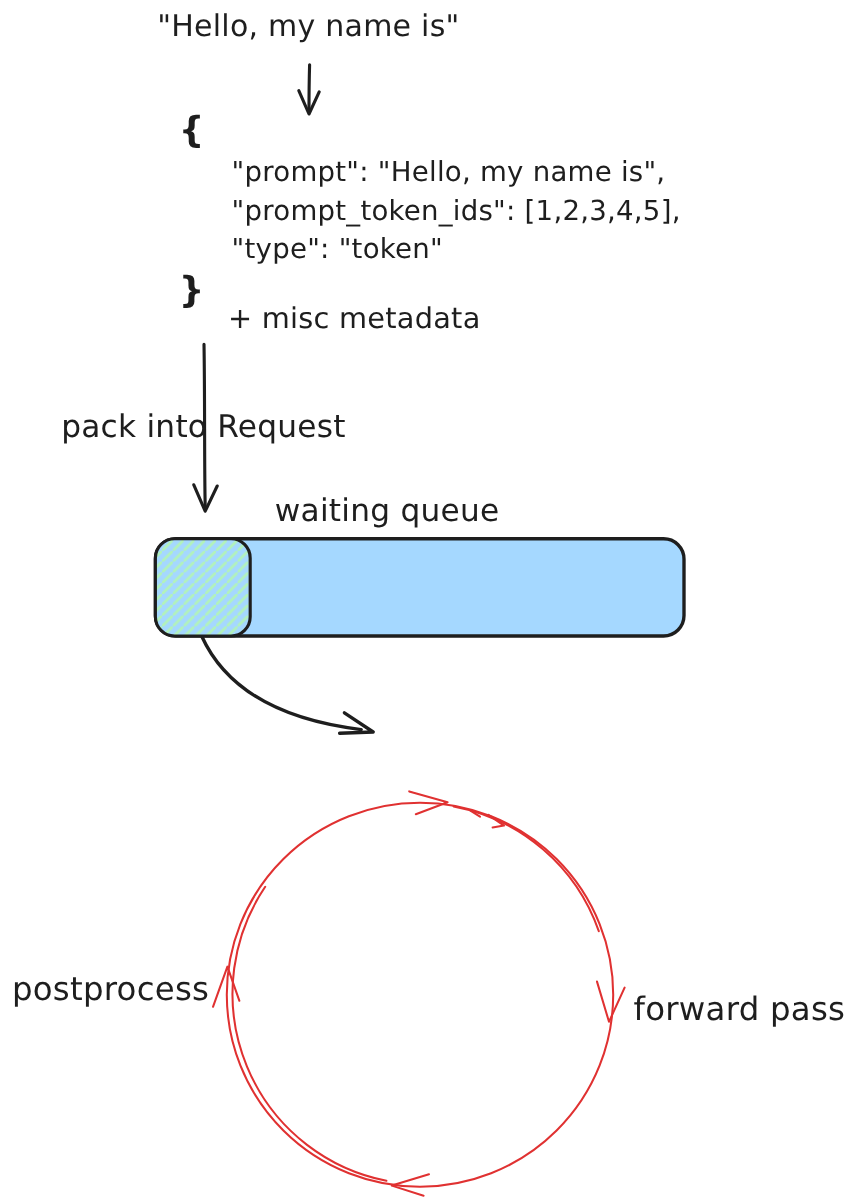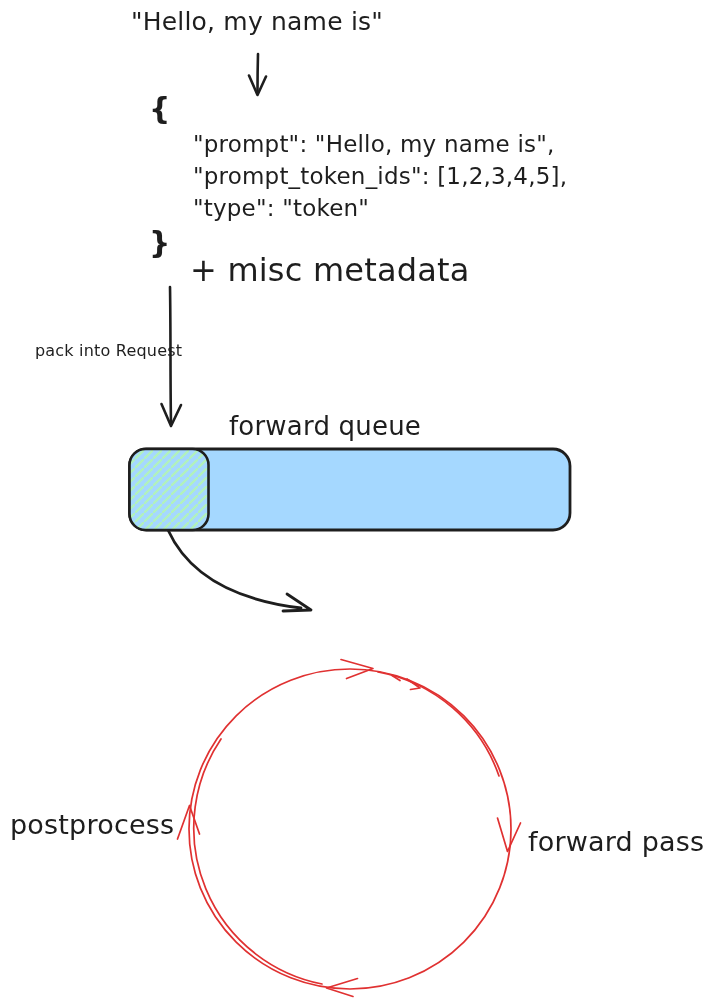--- a/index.html
+++ b/index.html
@@ -19,22 +19,22 @@
     font-weight: 500;
     letter-spacing: 0.2px;
     line-height: 1.15;
   }
   .t-hello   { left: 131px; top: 8px;   font-size: 25px; }
   .t-brace-o { left: 149px; top: 92px;  font-size: 30px; font-weight: 600; }
   .t-json1   { left: 193px; top: 131px; font-size: 23px; }
   .t-json2   { left: 193px; top: 163px; font-size: 23px; }
   .t-json3   { left: 193px; top: 195px; font-size: 23px; }
   .t-brace-c { left: 149px; top: 226px; font-size: 30px; font-weight: 600; }
-  .t-misc    { left: 190px; top: 252px; font-size: 32px; }
-  .t-pack    { left: 35px;  top: 342px; font-size: 16px; }
+  .t-misc    { left: 190px; top: 252px; font-size: 24px; }
+  .t-pack    { left: 51px;  top: 342px; font-size: 26px; }
   .t-queue   { left: 229px; top: 412px; font-size: 26px; }
   .t-sched   { left: 288px; top: 631px; font-size: 27px; }
   .t-post    { left: 10px;  top: 809px; font-size: 27px; }
   .t-fwd     { left: 528px; top: 826px; font-size: 27px; }
 </style>
 </head>
 <body>
 
 <div class="canvas">
 
@@ -89,18 +89,18 @@
 
   <div class="txt t-brace-o">{</div>
   <div class="txt t-json1">"prompt": "Hello, my name is",</div>
   <div class="txt t-json2">"prompt_token_ids": [1,2,3,4,5],</div>
   <div class="txt t-json3">"type": "token"</div>
   <div class="txt t-brace-c">}</div>
   <div class="txt t-misc">+ misc metadata</div>
 
   <div class="txt t-pack">pack into Request</div>
 
-  <div class="txt t-queue">forward queue</div>
+  <div class="txt t-queue">waiting queue</div>
 
   <div class="txt t-post">postprocess</div>
   <div class="txt t-fwd">forward pass</div>
 
 </div>
 
 </body></html>

